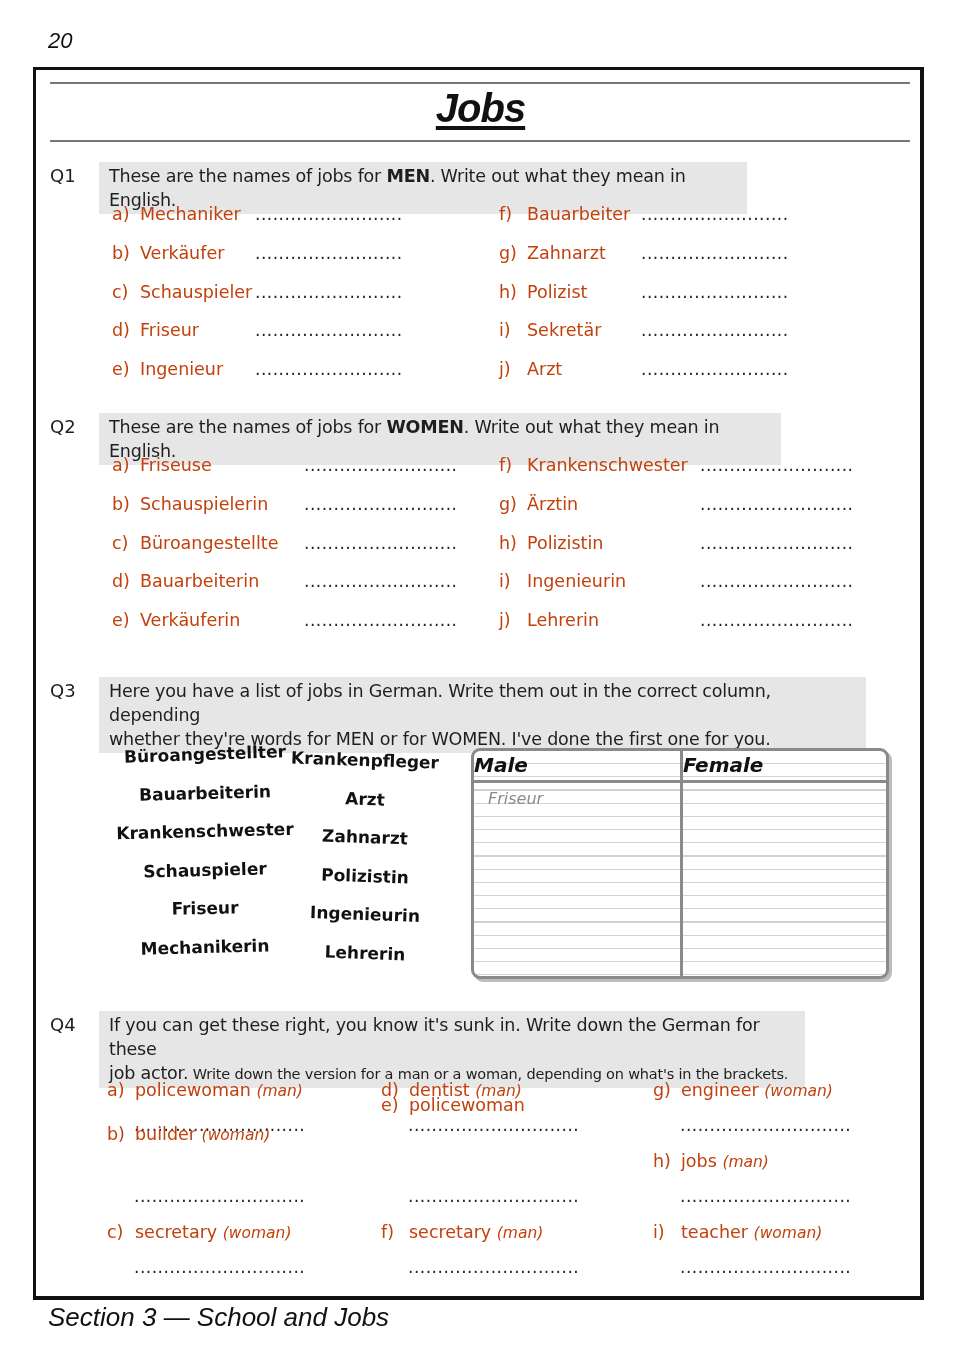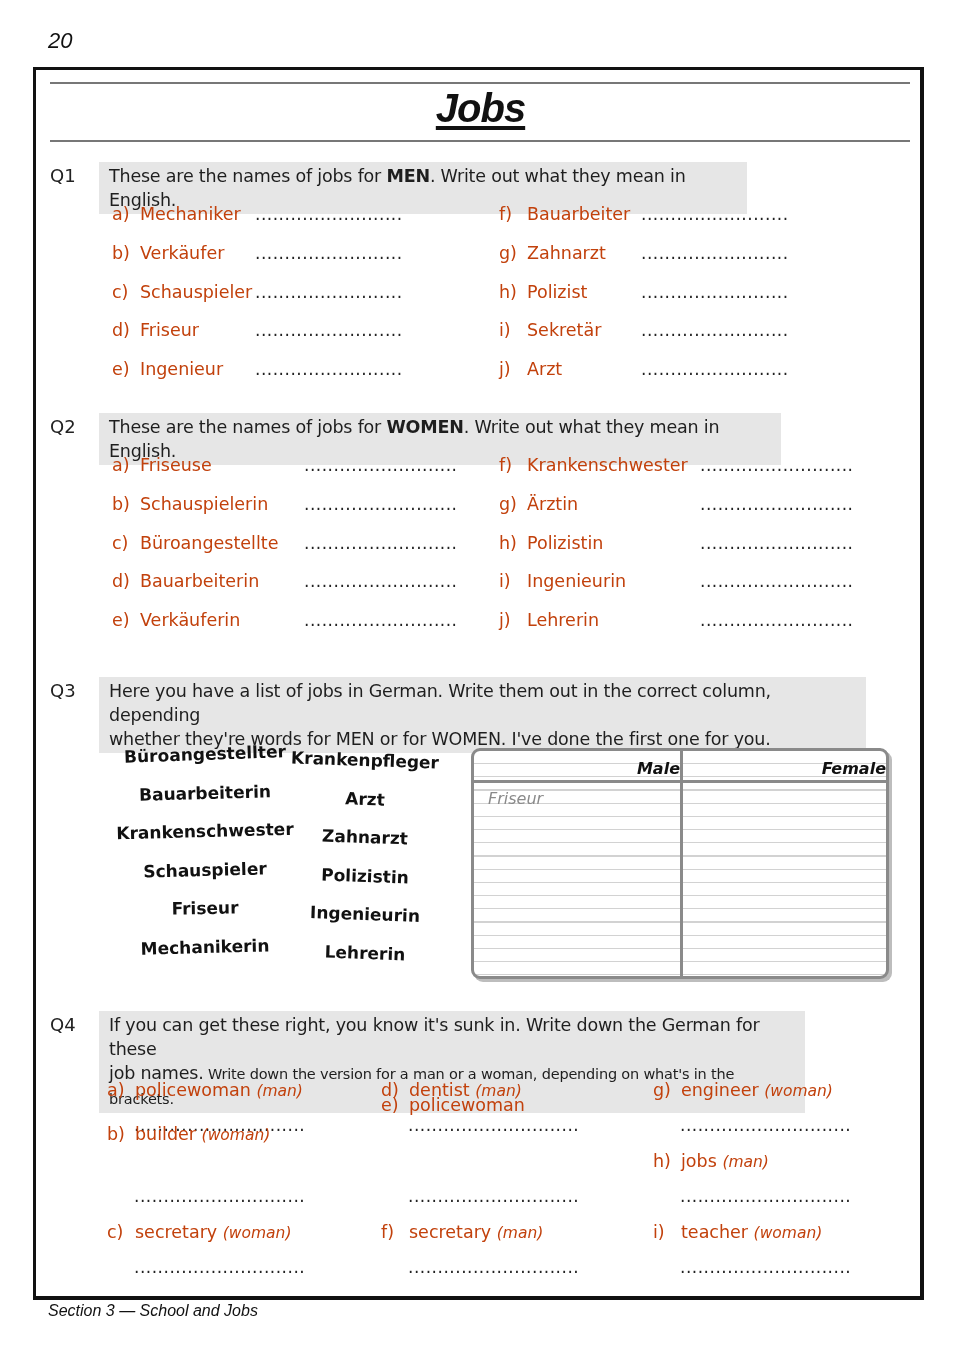--- a/index.html
+++ b/index.html
@@ -24,27 +24,27 @@
   .item .lt { display: inline-block; width: 28px; }
   .dots { font-size: 17px; color: #222; letter-spacing: 0.5px; white-space: nowrap; }
   .hand { font-family: "DejaVu Sans", sans-serif; font-weight: bold; font-size: 17px;
           color: #111; white-space: nowrap; text-align: center; }
   .table-wrap { left: 471px; top: 748px; width: 418px; height: 231px;
                 border: 3px solid #8a8a8a; border-radius: 9px; box-sizing: border-box;
                 box-shadow: 3px 3px 0 #bdbdbd; background: #fff; overflow: hidden;
                 background-image: repeating-linear-gradient(to bottom, transparent 0px, transparent 12px, #d2d2d2 12px, #d2d2d2 13.2px); }
   .th-sep { left: 0; right: 0; top: 29px; height: 3px; background: #8a8a8a; position: absolute; }
   .col-sep { top: 0; bottom: 0; left: 206px; width: 3px; background: #8a8a8a; position: absolute; }
-  .th { position: absolute; top: 8px; font-family: "DejaVu Sans", sans-serif; font-style: italic;
-        font-weight: bold; font-size: 16px; color: #111; text-align: right; }
+  .th { position: absolute; top: 2px; font-family: "DejaVu Sans", sans-serif; font-style: italic;
+        font-weight: bold; font-size: 20px; color: #111; text-align: left; }
   .example { position: absolute; left: 14px; top: 38px; font-family: "DejaVu Sans", sans-serif;
              font-style: italic; font-size: 16px; color: #8a8a8a; }
   .italic-hint { font-style: italic; font-size: 15.5px; }
   .footer { left: 48px; top: 1302px; font-family: "Liberation Sans", sans-serif; font-style: italic;
-            font-size: 16px; color: #111; }
+            font-size: 26px; color: #111; }
 </style>
 </head>
 <body>
 
 <div class="abs page-num">20</div>
 <div class="abs frame"></div>
 <div class="abs rule" style="top:82px"></div>
 <div class="abs title">
   <span>Jobs</span>
 </div>
@@ -129,21 +129,21 @@
   <div class="th" style="left:0;width:206px">Male</div>
   <div class="th" style="left:209px;width:203px">Female</div>
   <div class="example">Friseur</div>
   <div style="position:absolute;left:0;top:32px;width:206px;bottom:0"></div>
   <div style="position:absolute;left:209px;top:32px;right:0;bottom:0"></div>
 </div>
 
 <div class="abs qnum" style="left:50px;top:1014px">Q4</div>
 <div class="abs qbox" style="left:99px;top:1011px;width:686px">
   <div>If you can get these right, you know it's sunk in.  Write down the German for these</div>
-  <div><span>job names.</span><span class="small">  Write down the version for a man or a woman, depending on what's in the brackets.</span></div>
+  <div><span>job actor.</span><span class="small">  Write down the version for a man or a woman, depending on what's in the brackets.</span></div>
 </div>
 
 <div id="q4-items">
     <div class="abs item" style="left:107px;top:1080px"><span class="lt">a)</span><span>policewoman</span><span> </span><span class="italic-hint">(man)</span></div>
     <div class="abs dots" style="left:134px;top:1115px">.............................</div>
     <div class="abs item" style="left:107px;top:1124px"><span class="lt">b)</span><span>builder</span><span> </span><span class="italic-hint">(woman)</span></div>
     <div class="abs dots" style="left:134px;top:1186px">.............................</div>
     <div class="abs item" style="left:107px;top:1222px"><span class="lt">c)</span><span>secretary</span><span> </span><span class="italic-hint">(woman)</span></div>
     <div class="abs dots" style="left:134px;top:1257px">.............................</div>
     <div class="abs item" style="left:381px;top:1080px"><span class="lt">d)</span><span>dentist</span><span> </span><span class="italic-hint">(man)</span></div>

